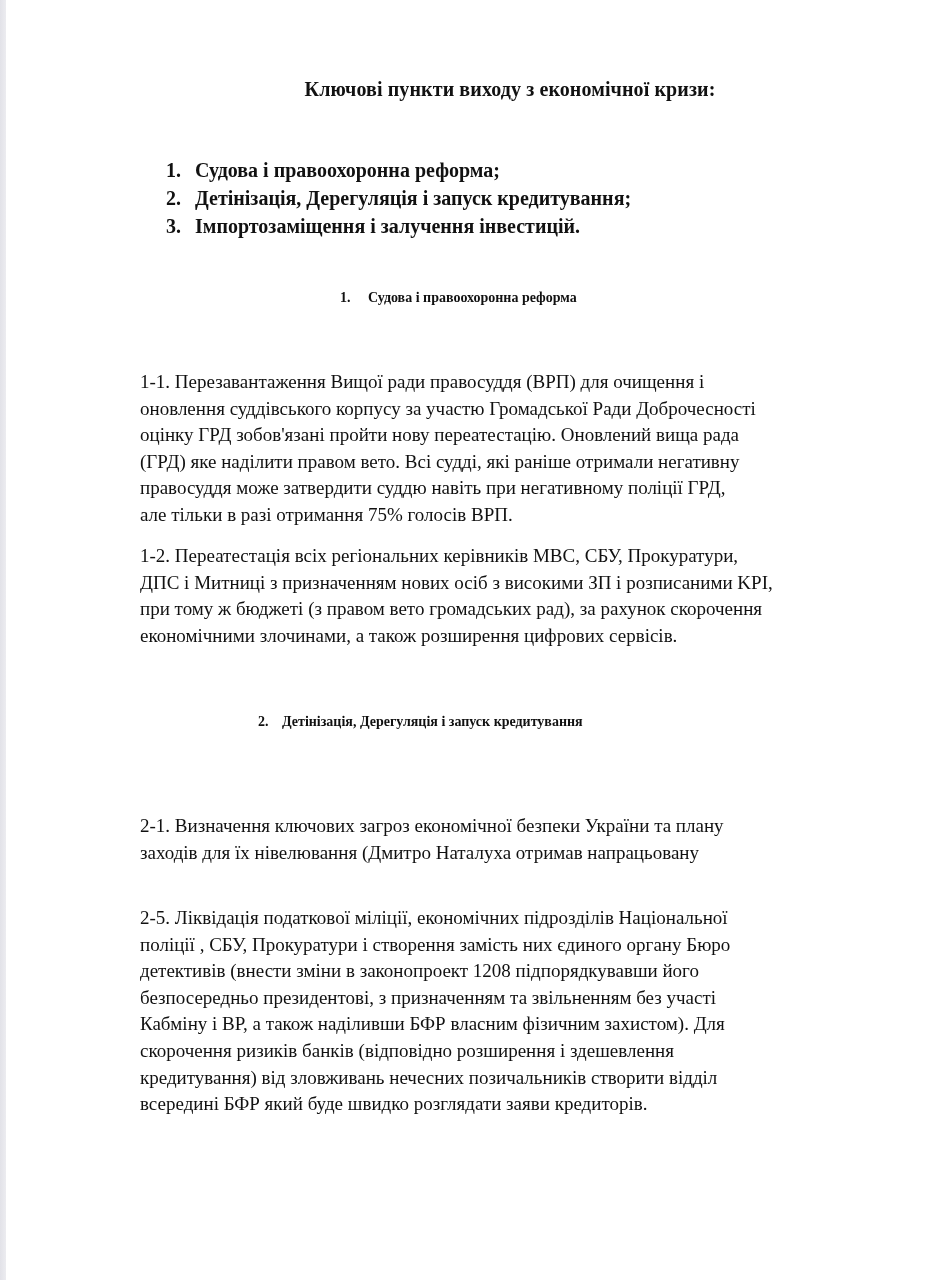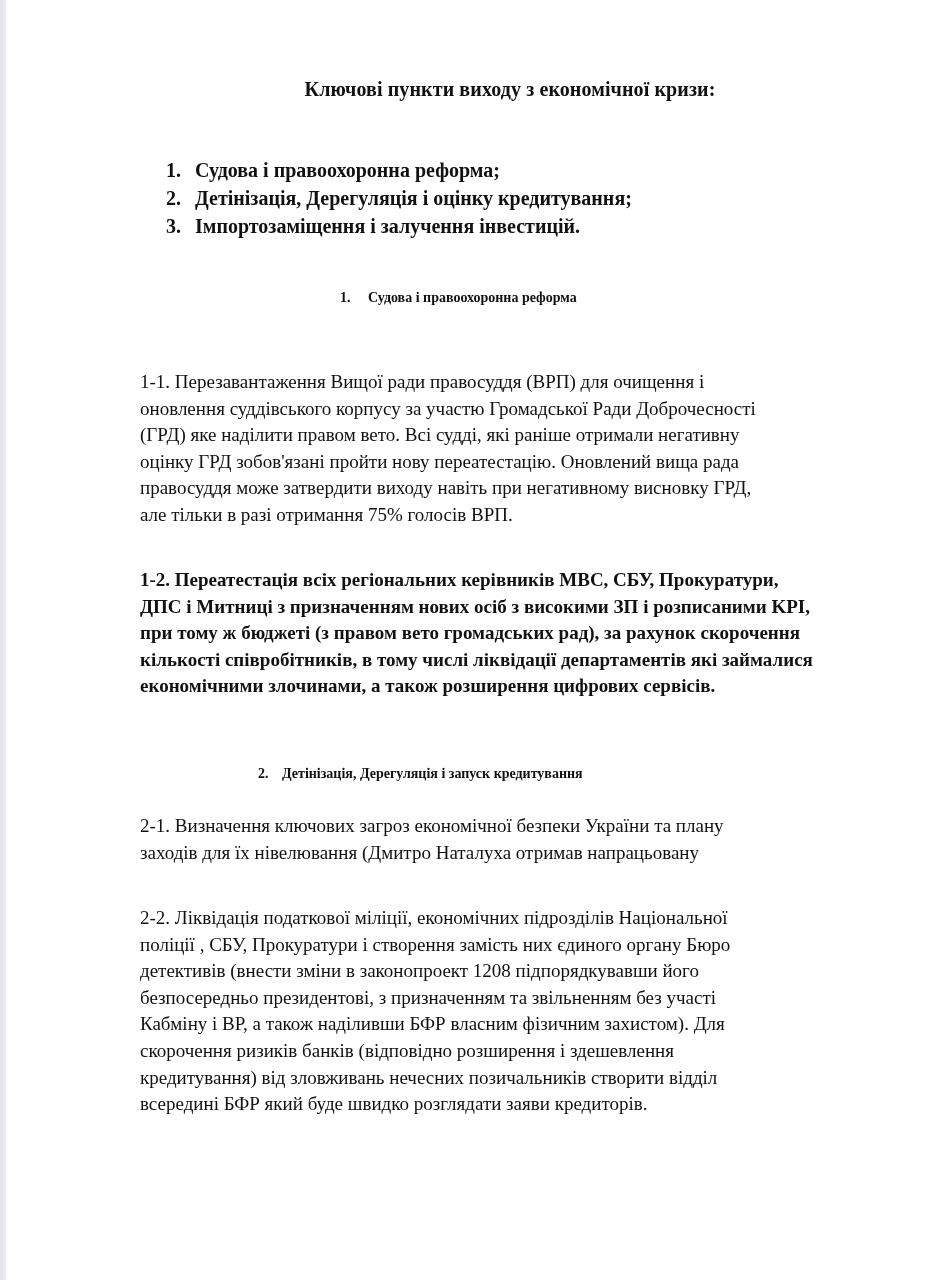--- a/index.html
+++ b/index.html
@@ -64,93 +64,92 @@
       position: absolute;
       font-weight: bold;
       font-size: 14px;
       white-space: nowrap;
     }
     .section-heading .num {
       display: inline-block;
     }
     .h1 { left: 340px; top: 290px; }
     .h1 .num { width: 28px; }
-    .h2 { left: 258px; top: 766px; }
+    .h2 { left: 258px; top: 714px; }
     .h2 .num { width: 24px; }
     .para {
       position: absolute;
       left: 140px;
       width: 700px;
       font-size: 19px;
       line-height: 26.6px;
       margin: 0;
       white-space: nowrap;
     }
     .para span.line { display: block; }
     .p11 { top: 369px; }
-    .p12 { top: 567px; font-weight: bold; }
+    .p12 { top: 543px; }
     .p21 { top: 813px; }
     .p22 { top: 905px; }
   </style>
 </head>
 <body>
 
 <div class="page">
   <div class="edge-left"></div>
   <div class="edge-right"></div>
 
   <div class="doc-title">Ключові пункти виходу з економічної кризи:</div>
 
   <ol class="toc">
     <li>
       <span class="num">1.</span>
       <span>Судова і правоохоронна реформа;</span>
     </li>
     <li>
       <span class="num">2.</span>
-      <span>Детінізація, Дерегуляція і оцінку кредитування;</span>
+      <span>Детінізація, Дерегуляція і запуск кредитування;</span>
     </li>
     <li>
       <span class="num">3.</span>
       <span>Імпортозаміщення і залучення інвестицій.</span>
     </li>
   </ol>
 
   <div class="section-heading h1">
     <span class="num">1.</span><span>Судова і правоохоронна реформа</span>
   </div>
 
   <p class="para p11">
     <span class="line">1-1. Перезавантаження Вищої ради правосуддя (ВРП) для очищення і</span>
     <span class="line">оновлення суддівського корпусу за участю Громадської Ради Доброчесності</span>
+    <span class="line">оцінку ГРД зобов'язані пройти нову переатестацію. Оновлений вища рада</span>
     <span class="line">(ГРД) яке наділити правом вето. Всі судді, які раніше отримали негативну</span>
-    <span class="line">оцінку ГРД зобов'язані пройти нову переатестацію. Оновлений вища рада</span>
-    <span class="line">правосуддя може затвердити виходу навіть при негативному висновку ГРД,</span>
+    <span class="line">правосуддя може затвердити суддю навіть при негативному поліції ГРД,</span>
     <span class="line">але тільки в разі отримання 75% голосів ВРП.</span>
   </p>
 
   <p class="para p12">
     <span class="line">1-2. Переатестація всіх регіональних керівників МВС, СБУ, Прокуратури,</span>
     <span class="line">ДПС і Митниці з призначенням нових осіб з високими ЗП і розписаними KPI,</span>
     <span class="line">при тому ж бюджеті (з правом вето громадських рад), за рахунок скорочення</span>
-    <span class="line">кількості співробітників, в тому числі ліквідації департаментів які займалися</span>
     <span class="line">економічними злочинами, а також розширення цифрових сервісів.</span>
   </p>
 
   <div class="section-heading h2">
     <span class="num">2.</span><span>Детінізація, Дерегуляція і запуск кредитування</span>
   </div>
 
   <p class="para p21">
     <span class="line">2-1. Визначення ключових загроз економічної безпеки України та плану</span>
     <span class="line">заходів для їх нівелювання (Дмитро Наталуха отримав напрацьовану</span>
   </p>
 
   <p class="para p22">
-    <span class="line">2-2. Ліквідація податкової міліції, економічних підрозділів Національної</span>
+    <span class="line">2-5. Ліквідація податкової міліції, економічних підрозділів Національної</span>
     <span class="line">поліції , СБУ, Прокуратури і створення замість них єдиного органу Бюро</span>
     <span class="line">детективів (внести зміни в законопроект 1208 підпорядкувавши його</span>
     <span class="line">безпосередньо президентові, з призначенням та звільненням без участі</span>
     <span class="line">Кабміну і ВР, а також наділивши БФР власним фізичним захистом). Для</span>
     <span class="line">скорочення ризиків банків (відповідно розширення і здешевлення</span>
     <span class="line">кредитування) від зловживань нечесних позичальників створити відділ</span>
     <span class="line">всередині БФР який буде швидко розглядати заяви кредиторів.</span>
   </p>
 </div>
 

